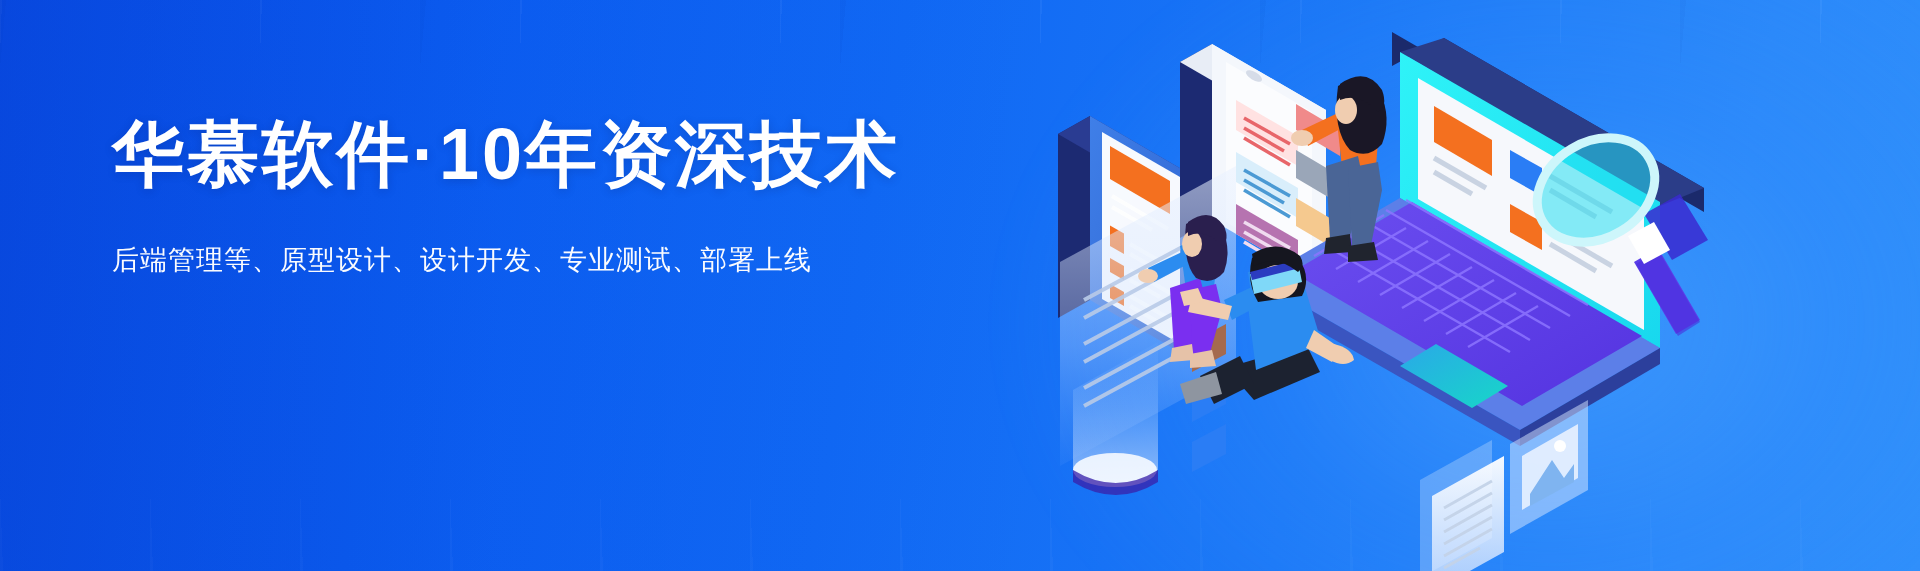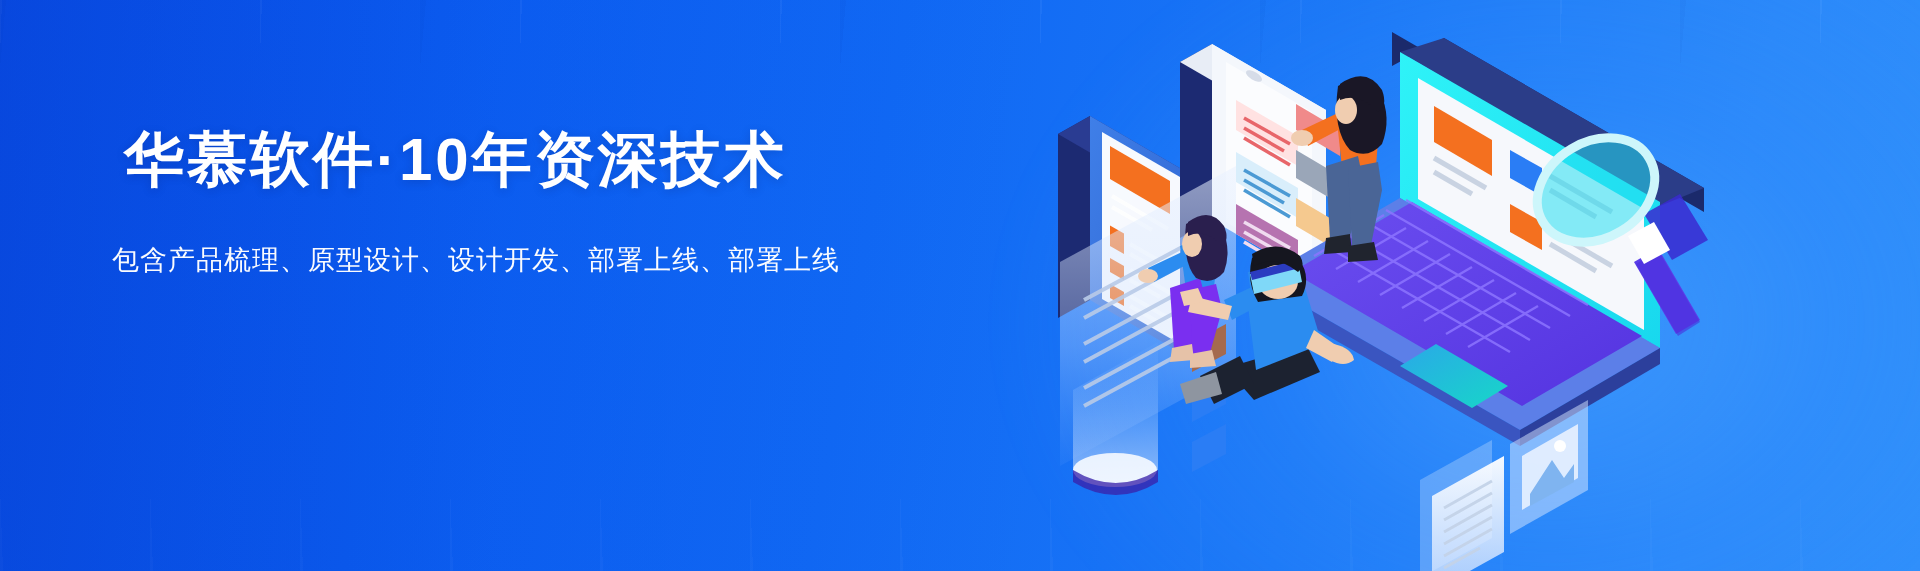--- a/index.html
+++ b/index.html
@@ -50,25 +50,25 @@
   
   .copy {
     position: absolute;
     left: 112px;
     top: 118px;
     width: 820px;
     z-index: 10;
   }
   .headline {
     color: #ffffff;
-    font-size: 60px;
+    font-size: 72px;
     font-weight: 700;
     letter-spacing: 3px;
     line-height: 1;
-    margin: 12px;
+    margin: 0;
     white-space: nowrap;
     text-shadow: 0 2px 10px rgba(0,25,90,0.20);
   }
   .sub {
     color: #ffffff;
     font-size: 27px;
     font-weight: 500;
     letter-spacing: 1px;
     line-height: 1;
     white-space: nowrap;
@@ -93,21 +93,21 @@
 
 <div id="banner">
 
   <div class="bg-base"></div>
   <div class="bg-streaks"></div>
   <div class="bg-glow"></div>
   <div class="bg-vignette"></div>
 
   <div class="copy">
     <h1 class="headline">华慕软件·10年资深技术</h1>
-    <div class="sub sub-2">包含产品梳理、原型设计、设计开发、部署上线、部署上线</div>
+    <div class="sub sub-2">后端管理等、原型设计、设计开发、专业测试、部署上线</div>
   </div>
 
   <div class="illus">
     <svg viewBox="0 0 880 571" xmlns="http://www.w3.org/2000/svg">
       <defs>
         <linearGradient id="gGlass" x1="0" y1="0" x2="0" y2="1">
           <stop offset="0%" stop-color="#eaf2ff" stop-opacity="0.85"></stop>
           <stop offset="60%" stop-color="#cfe2ff" stop-opacity="0.45"></stop>
           <stop offset="100%" stop-color="#9ec4ff" stop-opacity="0.10"></stop>
         </linearGradient>

